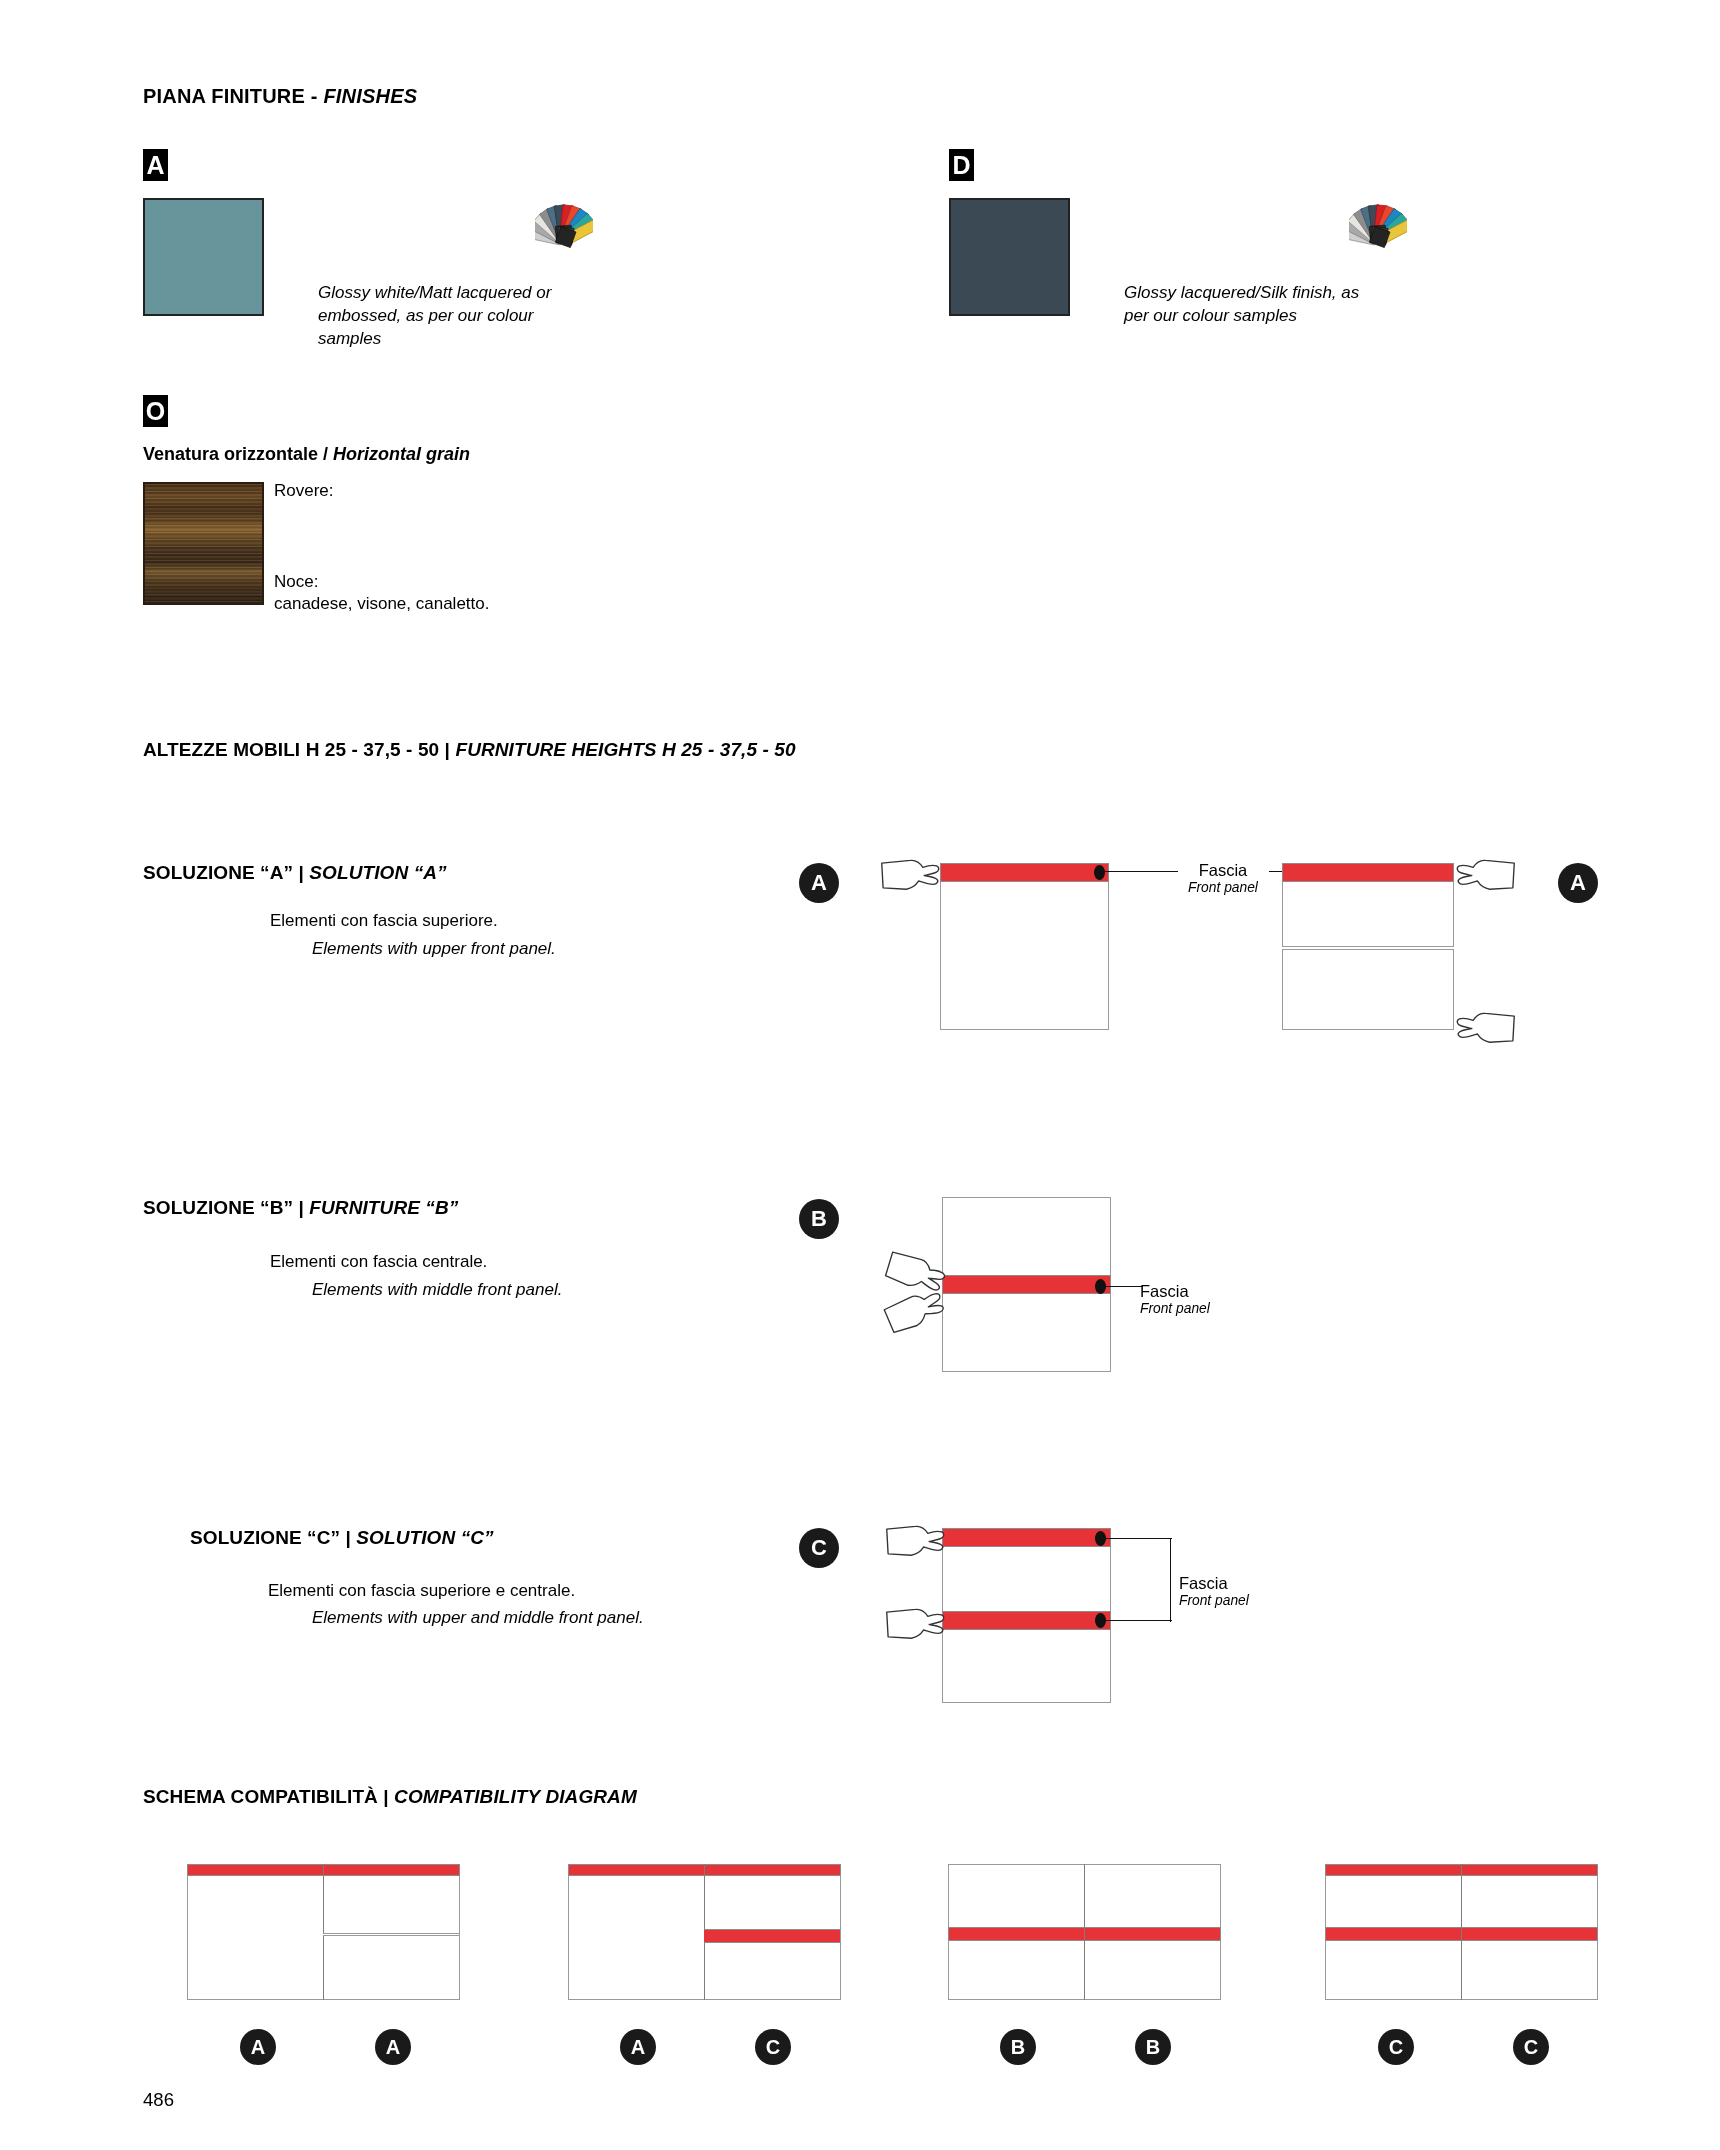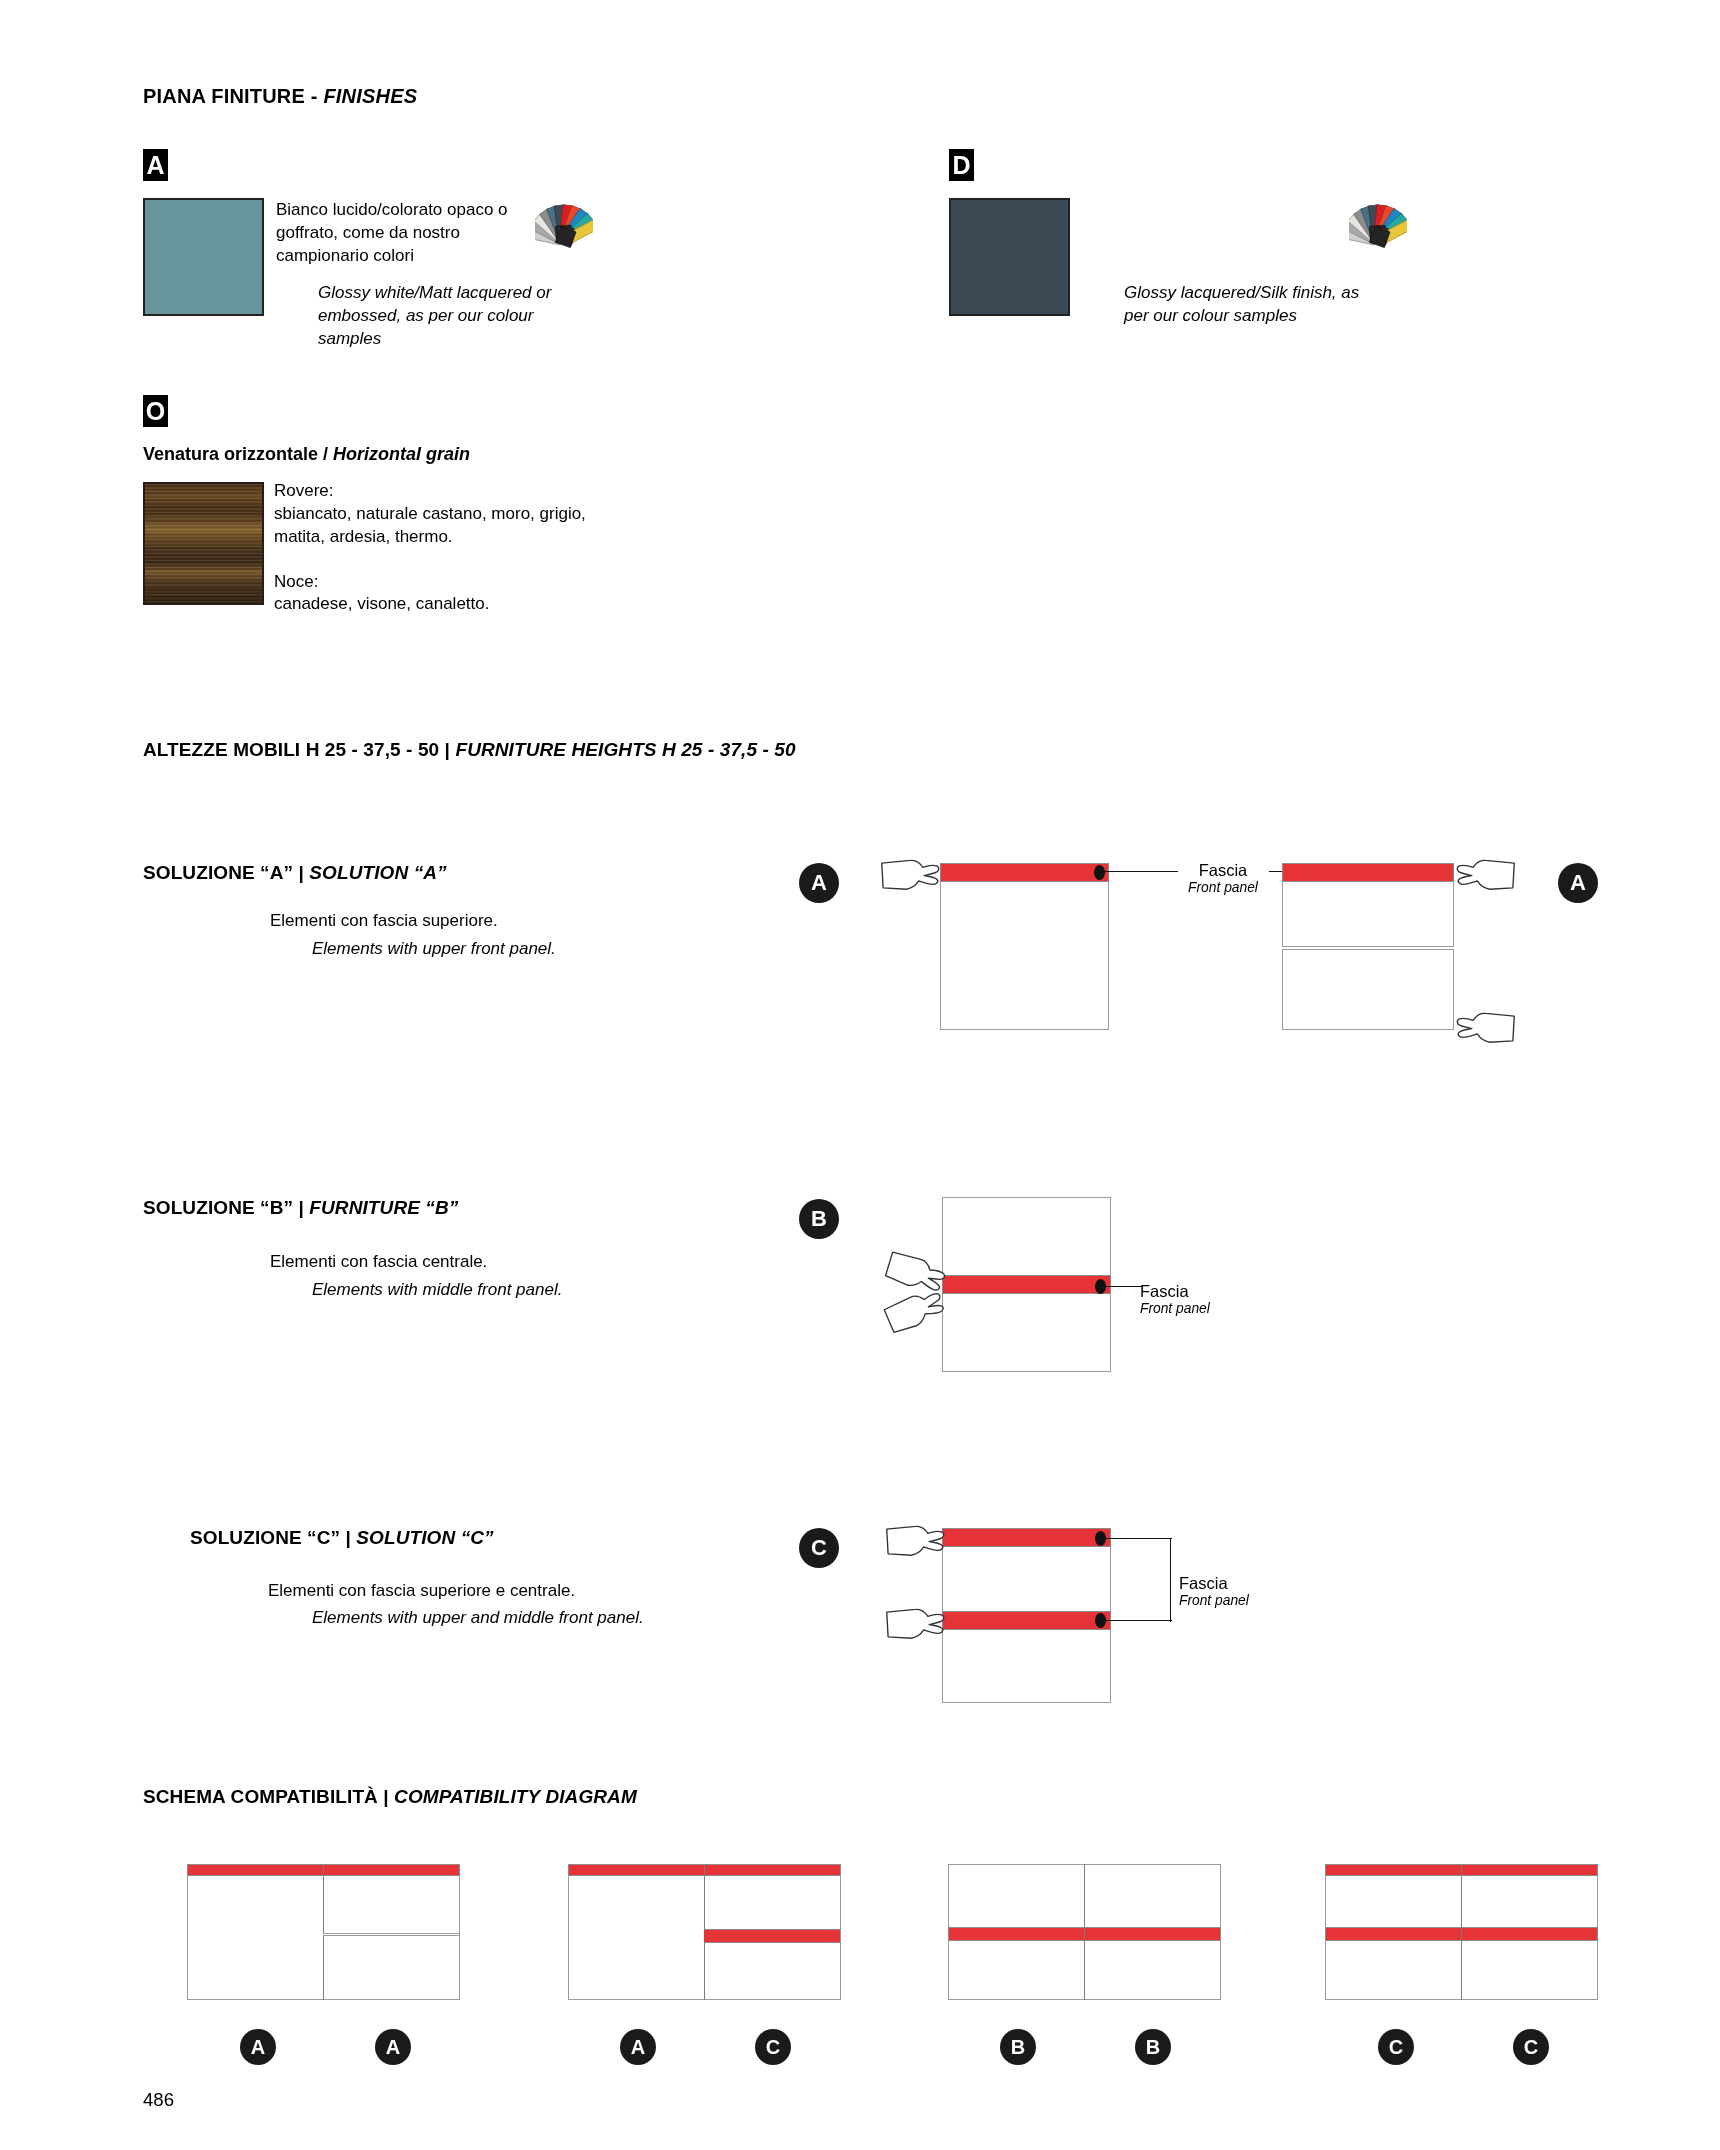--- a/index.html
+++ b/index.html
@@ -102,21 +102,20 @@
 <div class="page">
 
   <div class="abs h-main" style="left:143px; top:85px;">
     <span>PIANA FINITURE - </span><span class="it">FINISHES</span>
   </div>
 
   <div class="abs badge-sq" style="left:143px; top:149px;">A</div>
 
   <div class="abs swatch" style="left:143px; top:198px; width:121px; height:118px; background:#68959B;"></div>
 
-  <div class="abs body-txt" style="left:276px; top:198px; width:255px;">Bianco lucido/colorato opaco o goffrato, come da nostro campionario colori</div>
 
   <div class="abs body-txt it" style="left:276px; top:281px; width:255px;">Glossy white/Matt lacquered or embossed, as per our colour samples</div>
 
   <div class="abs fan" style="left:535px; top:201px;">
     <svg viewBox="0 0 84 80" width="58" height="55">
       <g transform="translate(42,58)">
         <g transform="rotate(-78)">
             <rect x="-7" y="-52" width="15" height="48" fill="#cfcfcf" stroke="#8a8a8a" stroke-width="1"></rect>
           </g>
         <g transform="rotate(-63)">
@@ -220,21 +219,20 @@
 
   <div class="abs badge-sq" style="left:143px; top:395px;">O</div>
 
   <div class="abs h-sub" style="left:143px; top:444px;">
     <span>Venatura orizzontale</span><span> / </span><span class="it">Horizontal grain</span>
   </div>
 
   <div class="abs swatch-wood" style="left:143px; top:482px; width:121px; height:123px;"></div>
 
   <div class="abs body-txt" style="left:274px; top:479px; width:324px;">Rovere:</div>
-  <div class="abs body-txt" style="left:274px; top:502px; width:324px;">sbiancato, naturale castano, moro, grigio, matita, ardesia, thermo.</div>
 
   <div class="abs body-txt" style="left:274px; top:570px; width:324px;">Noce:</div>
   <div class="abs body-txt" style="left:274px; top:592px; width:324px;">canadese, visone, canaletto.</div>
 
   <div class="abs h-sec" style="left:143px; top:739px;">
     <span>ALTEZZE MOBILI H 25 - 37,5 - 50 | </span><span class="it">FURNITURE HEIGHTS H 25 - 37,5 - 50</span>
   </div>
 
   <div class="abs h-sec" style="left:143px; top:862px;">
     <span>SOLUZIONE “A” | </span><span class="it">SOLUTION “A”</span>

